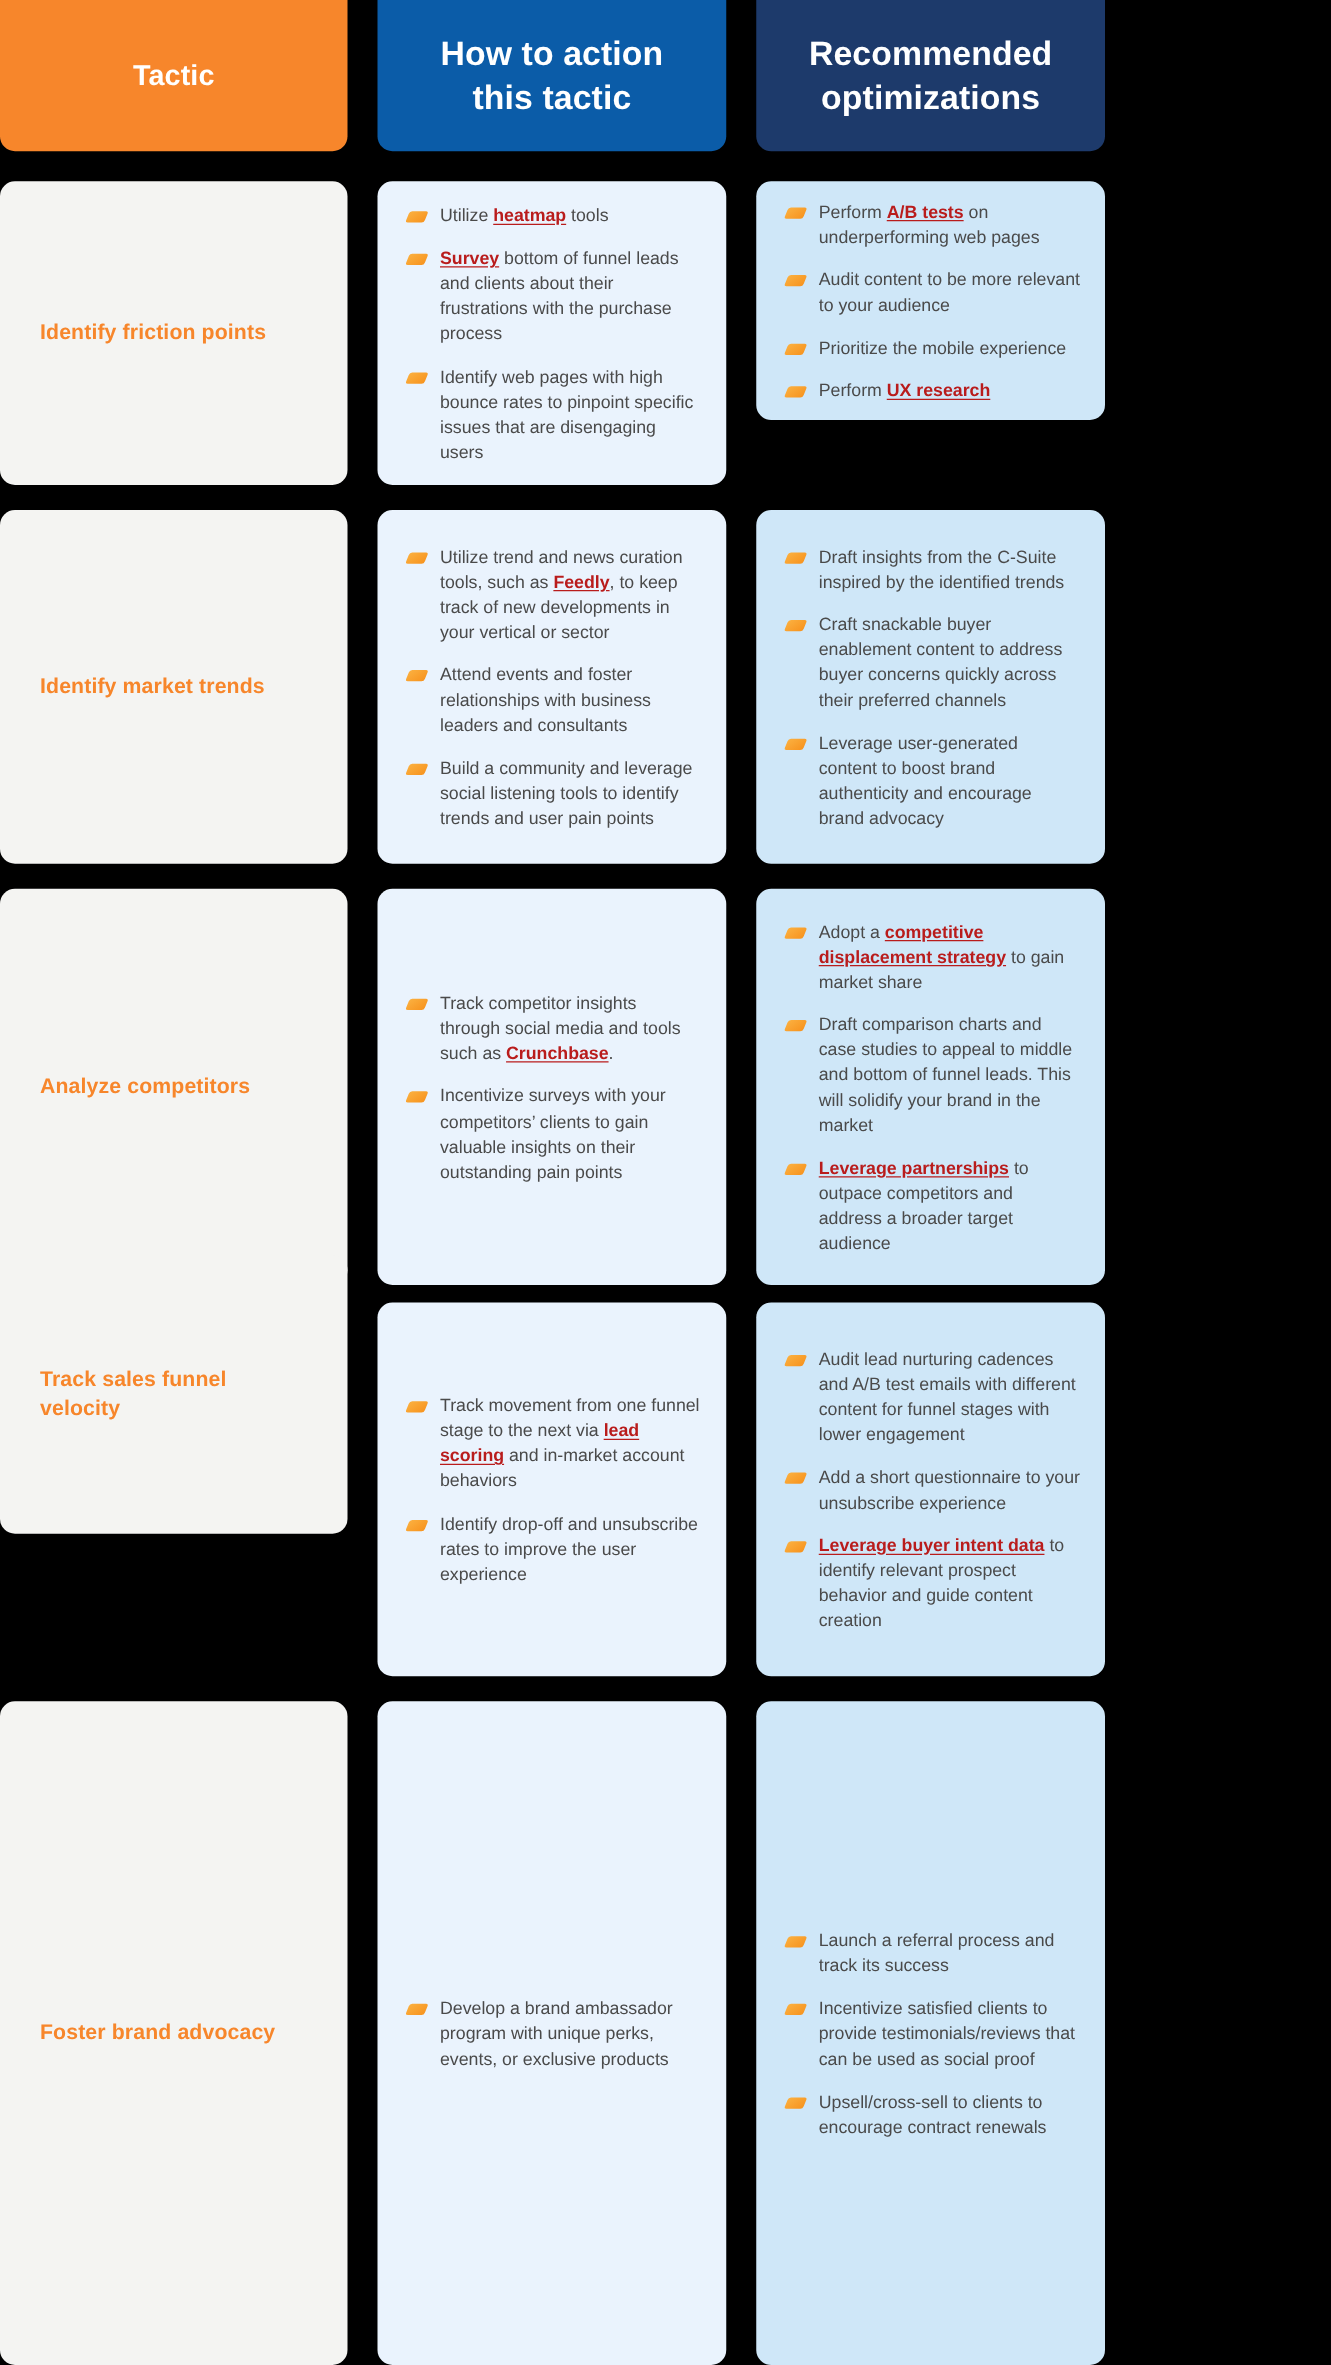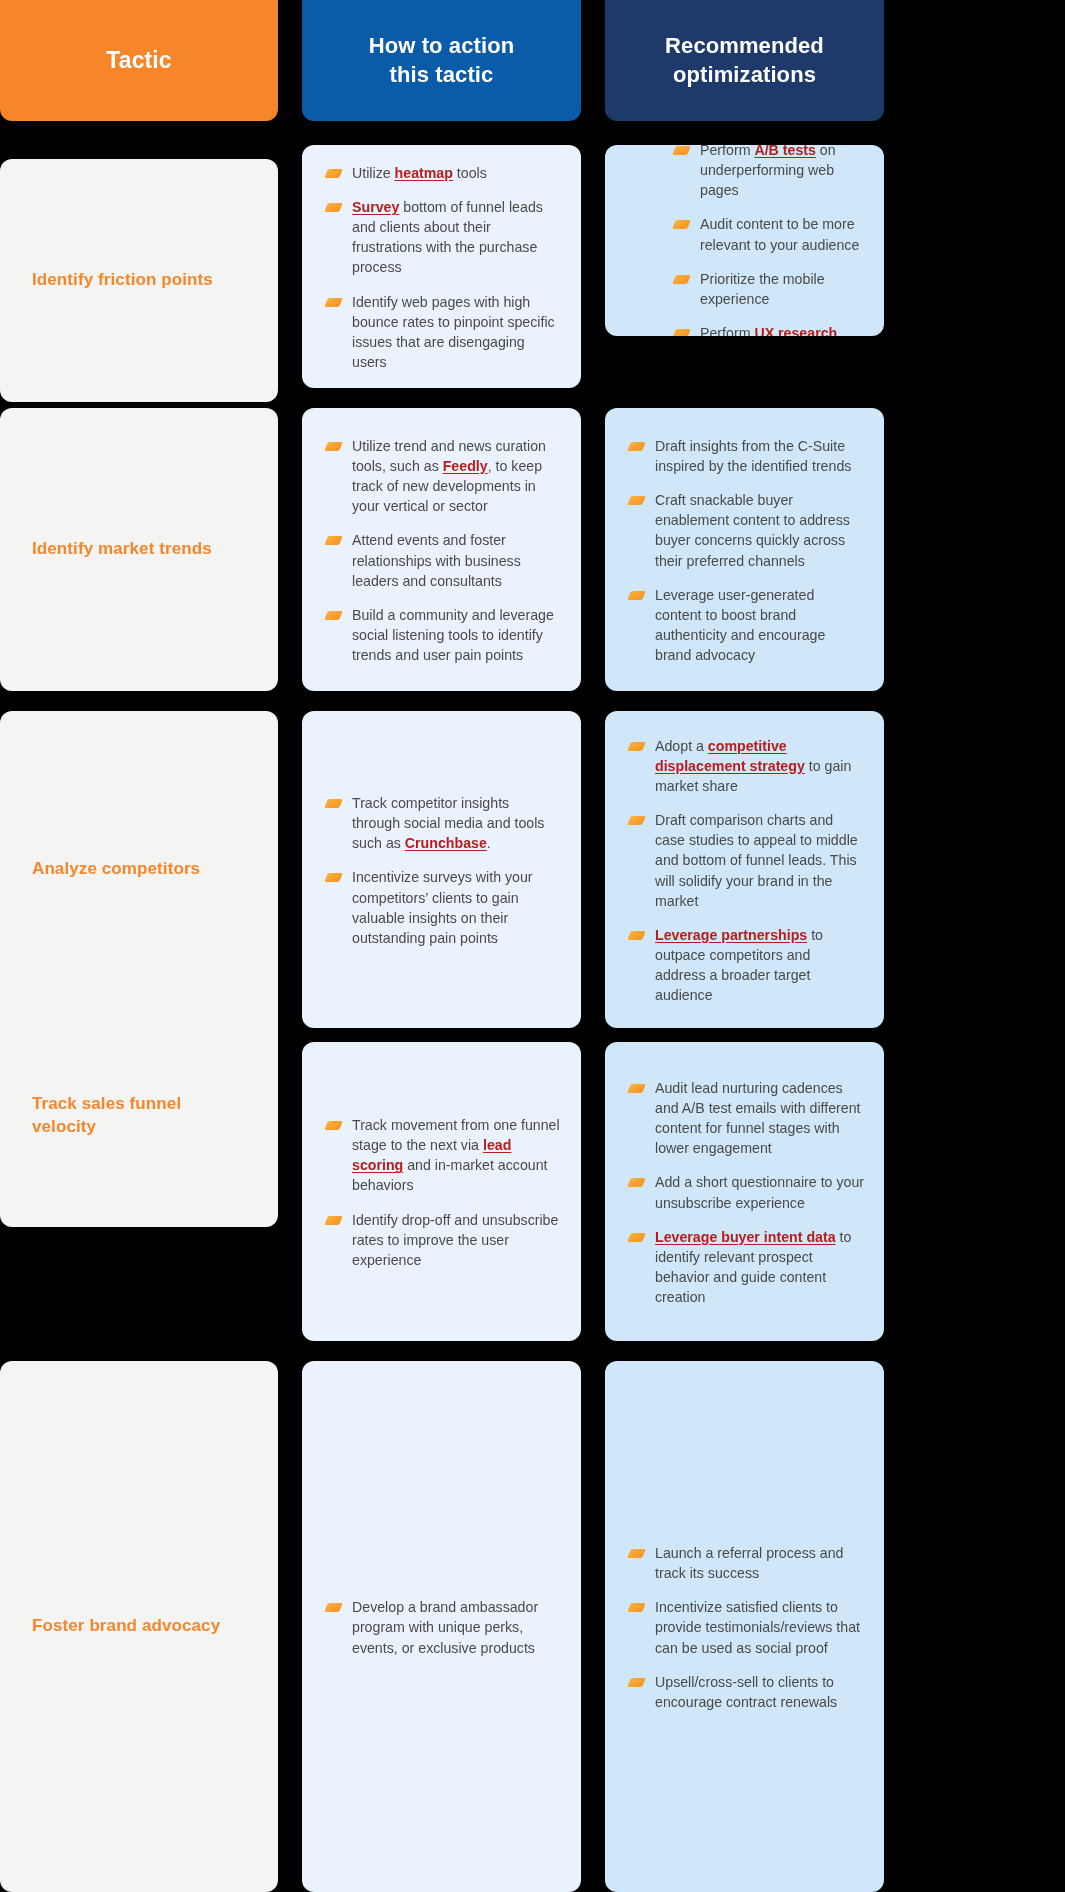--- a/index.html
+++ b/index.html
@@ -32,21 +32,21 @@
     border-radius: 0 0 12px 12px;
     display: flex;
     align-items: center;
     justify-content: center;
     text-align: center;
     padding: 0 16px;
   }
   .hdr-text {
     color: #ffffff;
     font-weight: bold;
-    font-size: 22px;
+    font-size: 27px;
     line-height: 1.28;
     letter-spacing: .1px;
   }
   .hdr-1 { background: #F7862B; }
   .hdr-2 { background: #0B5CA8; }
   .hdr-3 { background: #1D3A6B; }
   .hdr-1 .hdr-text { font-size: 23px; }
 
   
   .cell {
@@ -122,31 +122,31 @@
   <div class="hdr hdr-2 col-2">
     <div class="hdr-text" style="white-space: pre-line;">How to action
 this tactic</div>
   </div>
   <div class="hdr hdr-3 col-3">
     <div class="hdr-text" style="white-space: pre-line;">Recommended
 optimizations</div>
   </div>
 
   <div id="rows-host">
-      <div class="cell col-1 cell-tactic" style="top: 159px; height: 243px;">
+      <div class="cell col-1 cell-tactic" style="top: 145px; height: 243px;">
         <div class="tactic-label">Identify friction points</div>
       </div>
       <div class="cell col-2 cell-action vcenter" style="top: 145px; height: 243px;">
         <ul class="list">
           <li class="bullet-item"><span class="bullet-mark"></span><span>Utilize </span><a class="lnk" href="#">heatmap</a><span> tools</span></li>
           <li class="bullet-item"><span class="bullet-mark"></span><a class="lnk" href="#">Survey</a><span> bottom of funnel leads and clients about their frustrations with the purchase process</span></li>
           <li class="bullet-item"><span class="bullet-mark"></span><span>Identify web pages with high bounce rates to pinpoint specific issues that are disengaging users</span></li>
         </ul>
       </div>
-      <div class="cell col-3 cell-opt vcenter" style="top: 145px; height: 191px; padding-left: 45px;">
+      <div class="cell col-3 cell-opt vcenter" style="top: 145px; height: 191px;">
         <ul class="list">
           <li class="bullet-item"><span class="bullet-mark"></span><span>Perform </span><a class="lnk" href="#">A/B tests</a><span> on underperforming web pages</span></li>
           <li class="bullet-item"><span class="bullet-mark"></span><span>Audit content to be more relevant to your audience</span></li>
           <li class="bullet-item"><span class="bullet-mark"></span><span>Prioritize the mobile experience</span></li>
           <li class="bullet-item"><span class="bullet-mark"></span><span>Perform </span><a class="lnk" href="#">UX research</a></li>
         </ul>
       </div>
       <div class="cell col-1 cell-tactic" style="top: 408px; height: 283px;">
         <div class="tactic-label">Identify market trends</div>
       </div>

